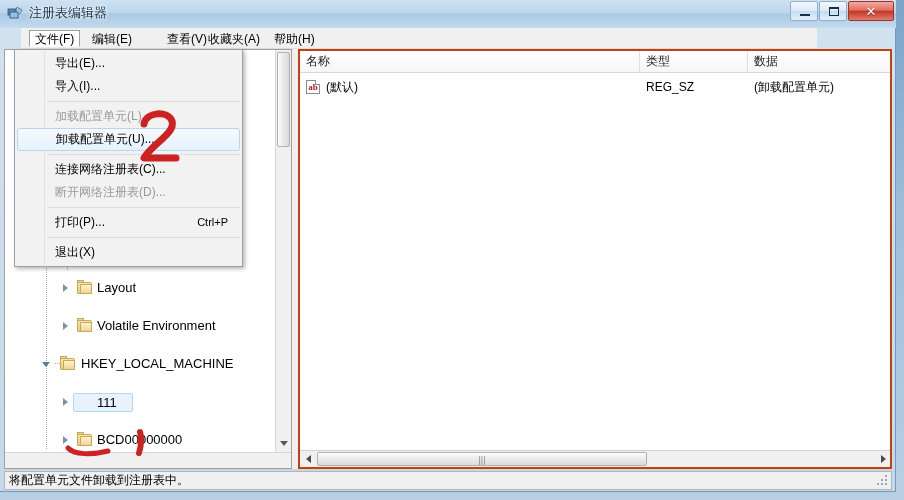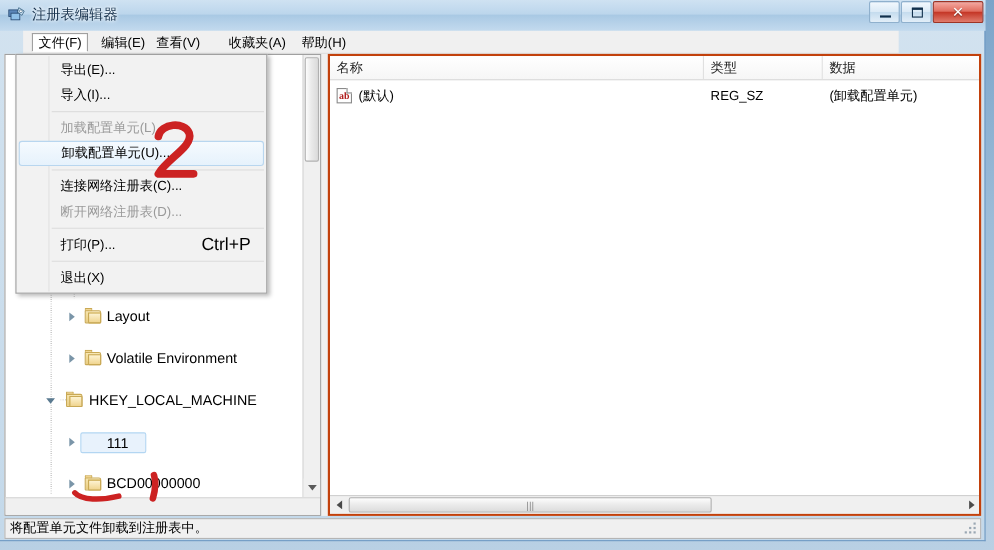--- a/index.html
+++ b/index.html
@@ -316,21 +316,21 @@
   .dmi.disabled { color: #9a9a9a; }
   .dmi.hl {
     background: linear-gradient(180deg,#f5fafe 0%, #e6f2fc 100%);
     border: 1px solid #b8d6ef;
     border-radius: 3px;
     margin: 0 2px;
     height: 23px; line-height: 21px;
     padding-left: 38px;
   }
   .dmi .accel {
-    position:absolute; right: 14px; top:0; line-height:23px; font-size:16px; color:#000;
+    position:absolute; right: 14px; top:0; line-height:23px; font-size:11px; color:#000;
   }
   .dsep {
     height: 1px; background: #dcdcdc; margin: 3px 2px 3px 32px;
   }
 
   
   .ann { position:absolute; z-index: 60; pointer-events:none; }
 </style>
 </head>
 <body>
@@ -357,21 +357,21 @@
         </div>
         <div class="wb close">
           <span class="glyph">✕</span>
         </div>
       </div>
     </div>
 
     <div class="menubar">
       <div class="mi open" style="left:8px;">文件(F)</div>
       <div class="mi" style="left:66px;">编辑(E)</div>
-      <div class="mi" style="left:116px;">查看(V)</div>
+      <div class="mi" style="left:141px;">查看(V)</div>
       <div class="mi" style="left:182px;">收藏夹(A)</div>
       <div class="mi" style="left:248px;">帮助(H)</div>
     </div>
 
     <div class="client">
 
       <div class="treepane">
         <div class="tree">
 
           <div class="dotted-v" style="left:41px; top:0px; height:400px;"></div>

